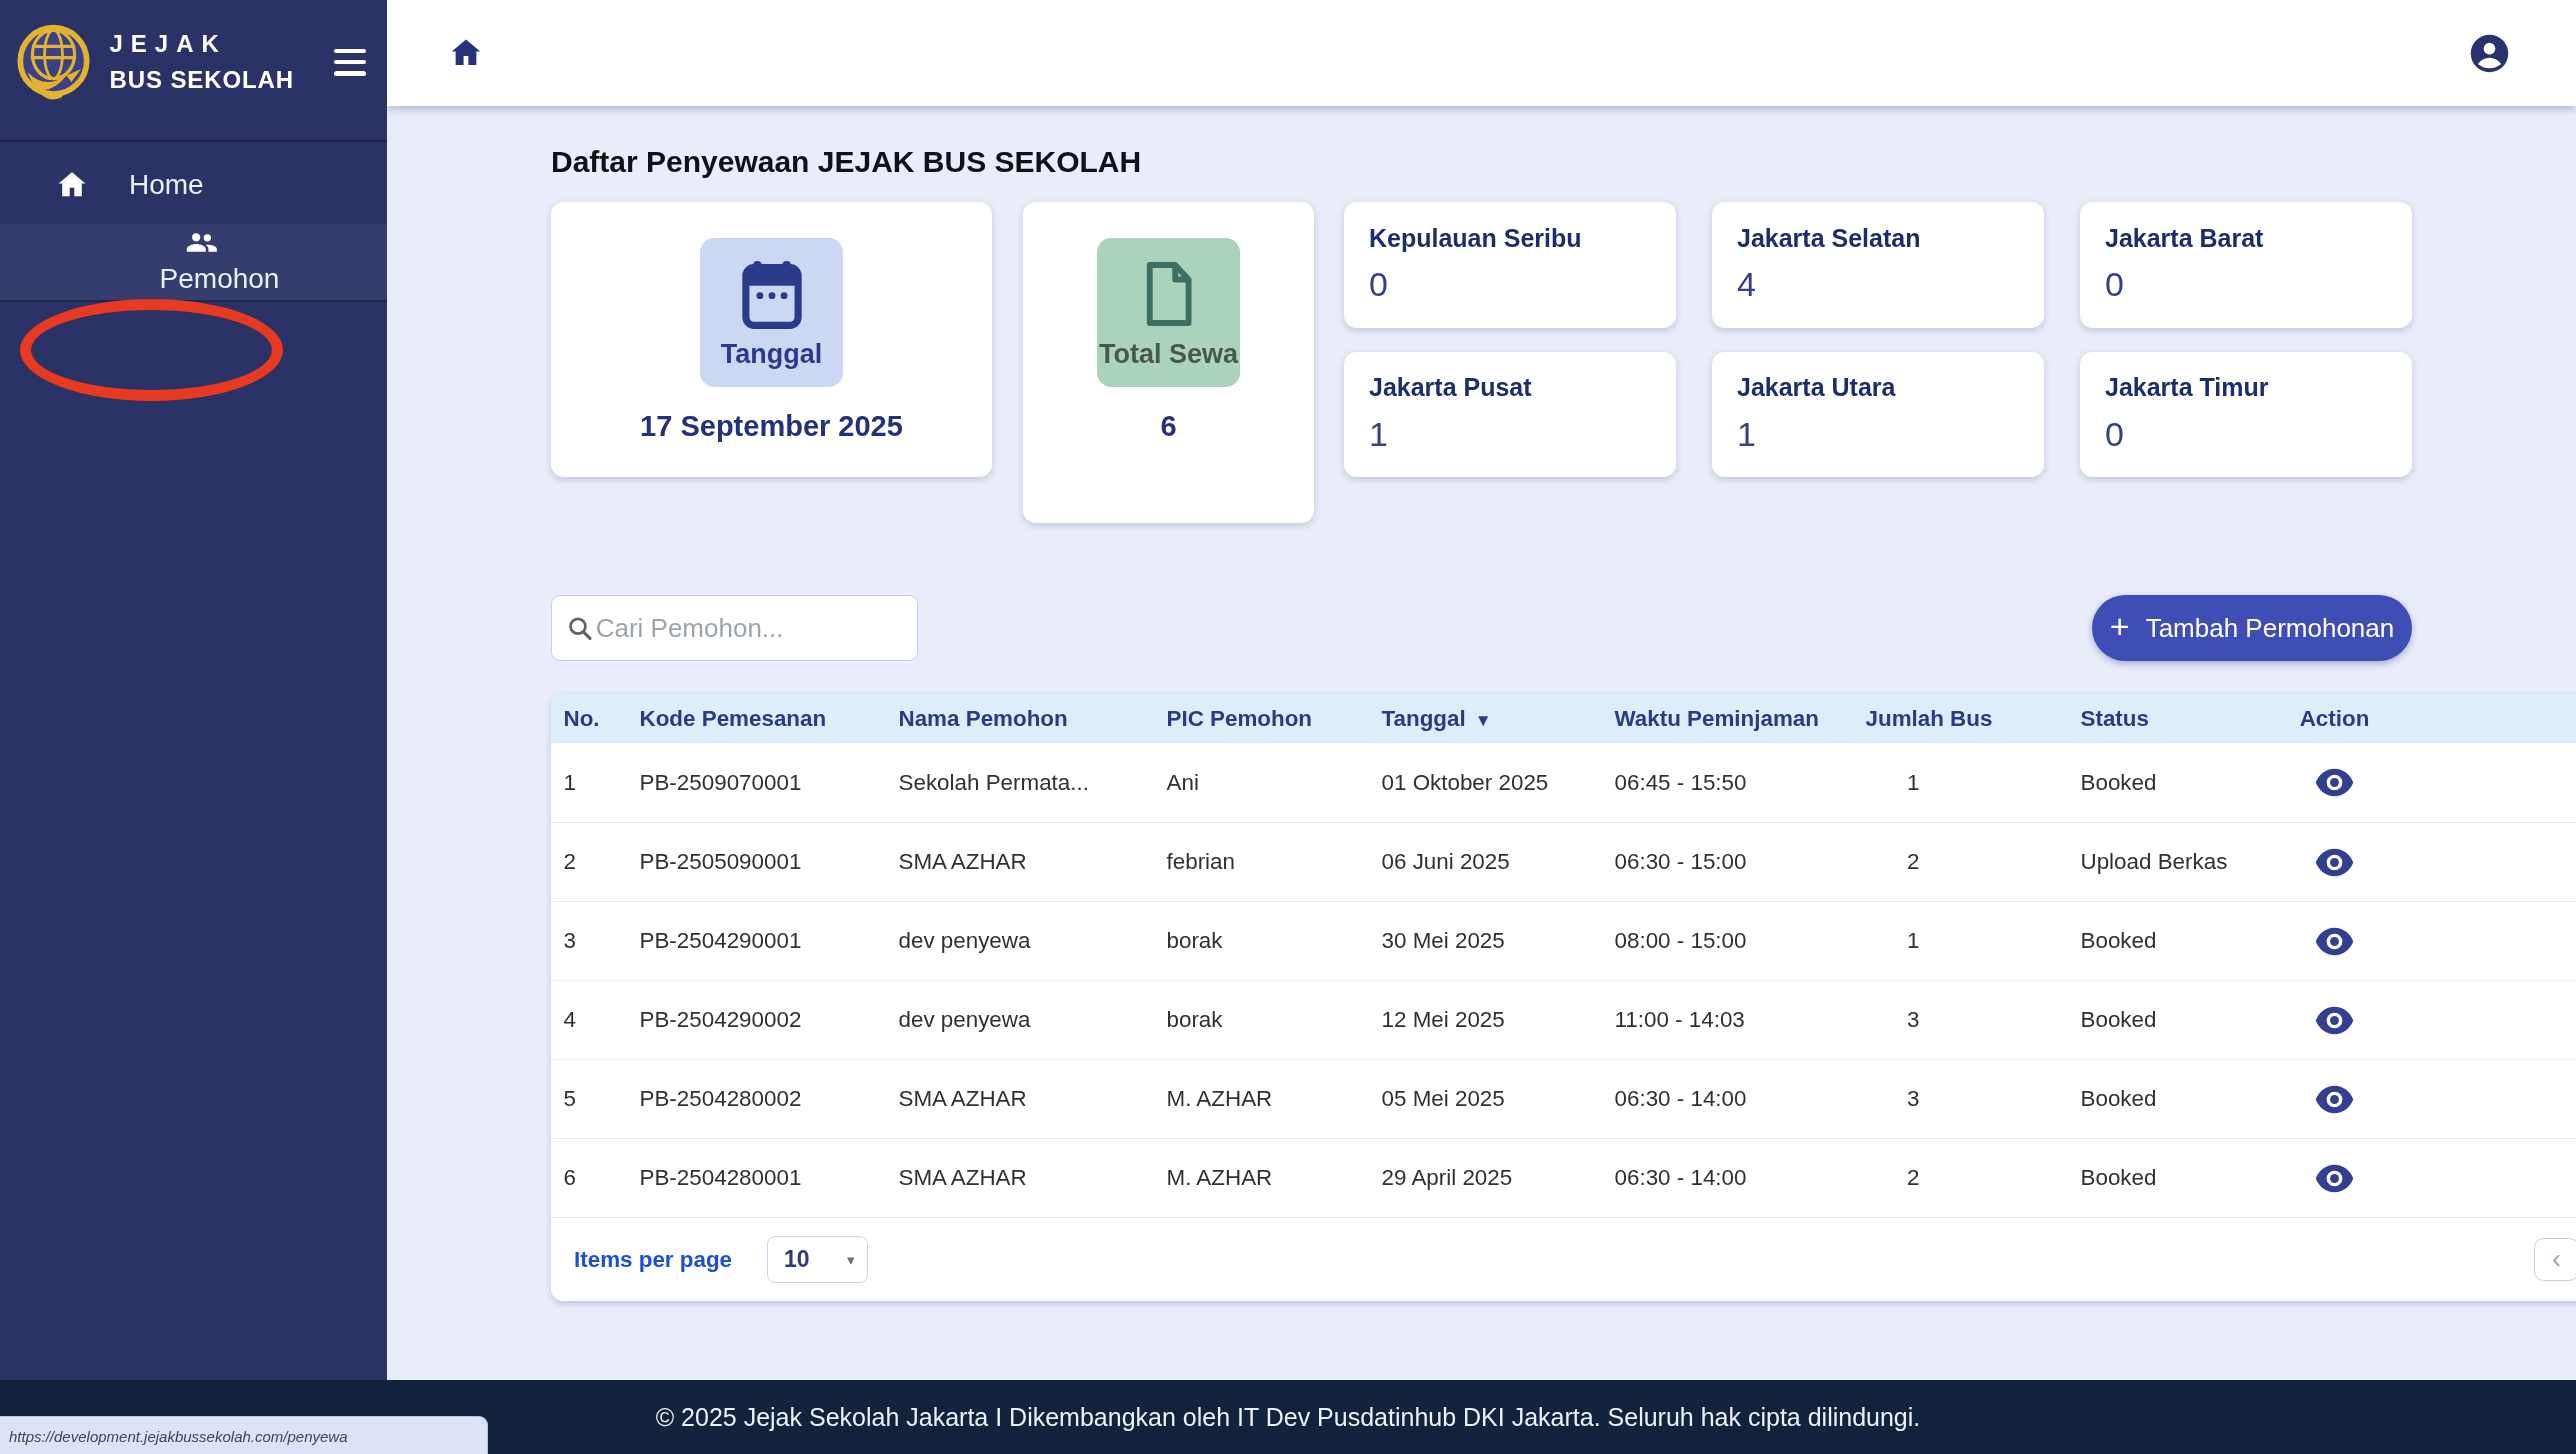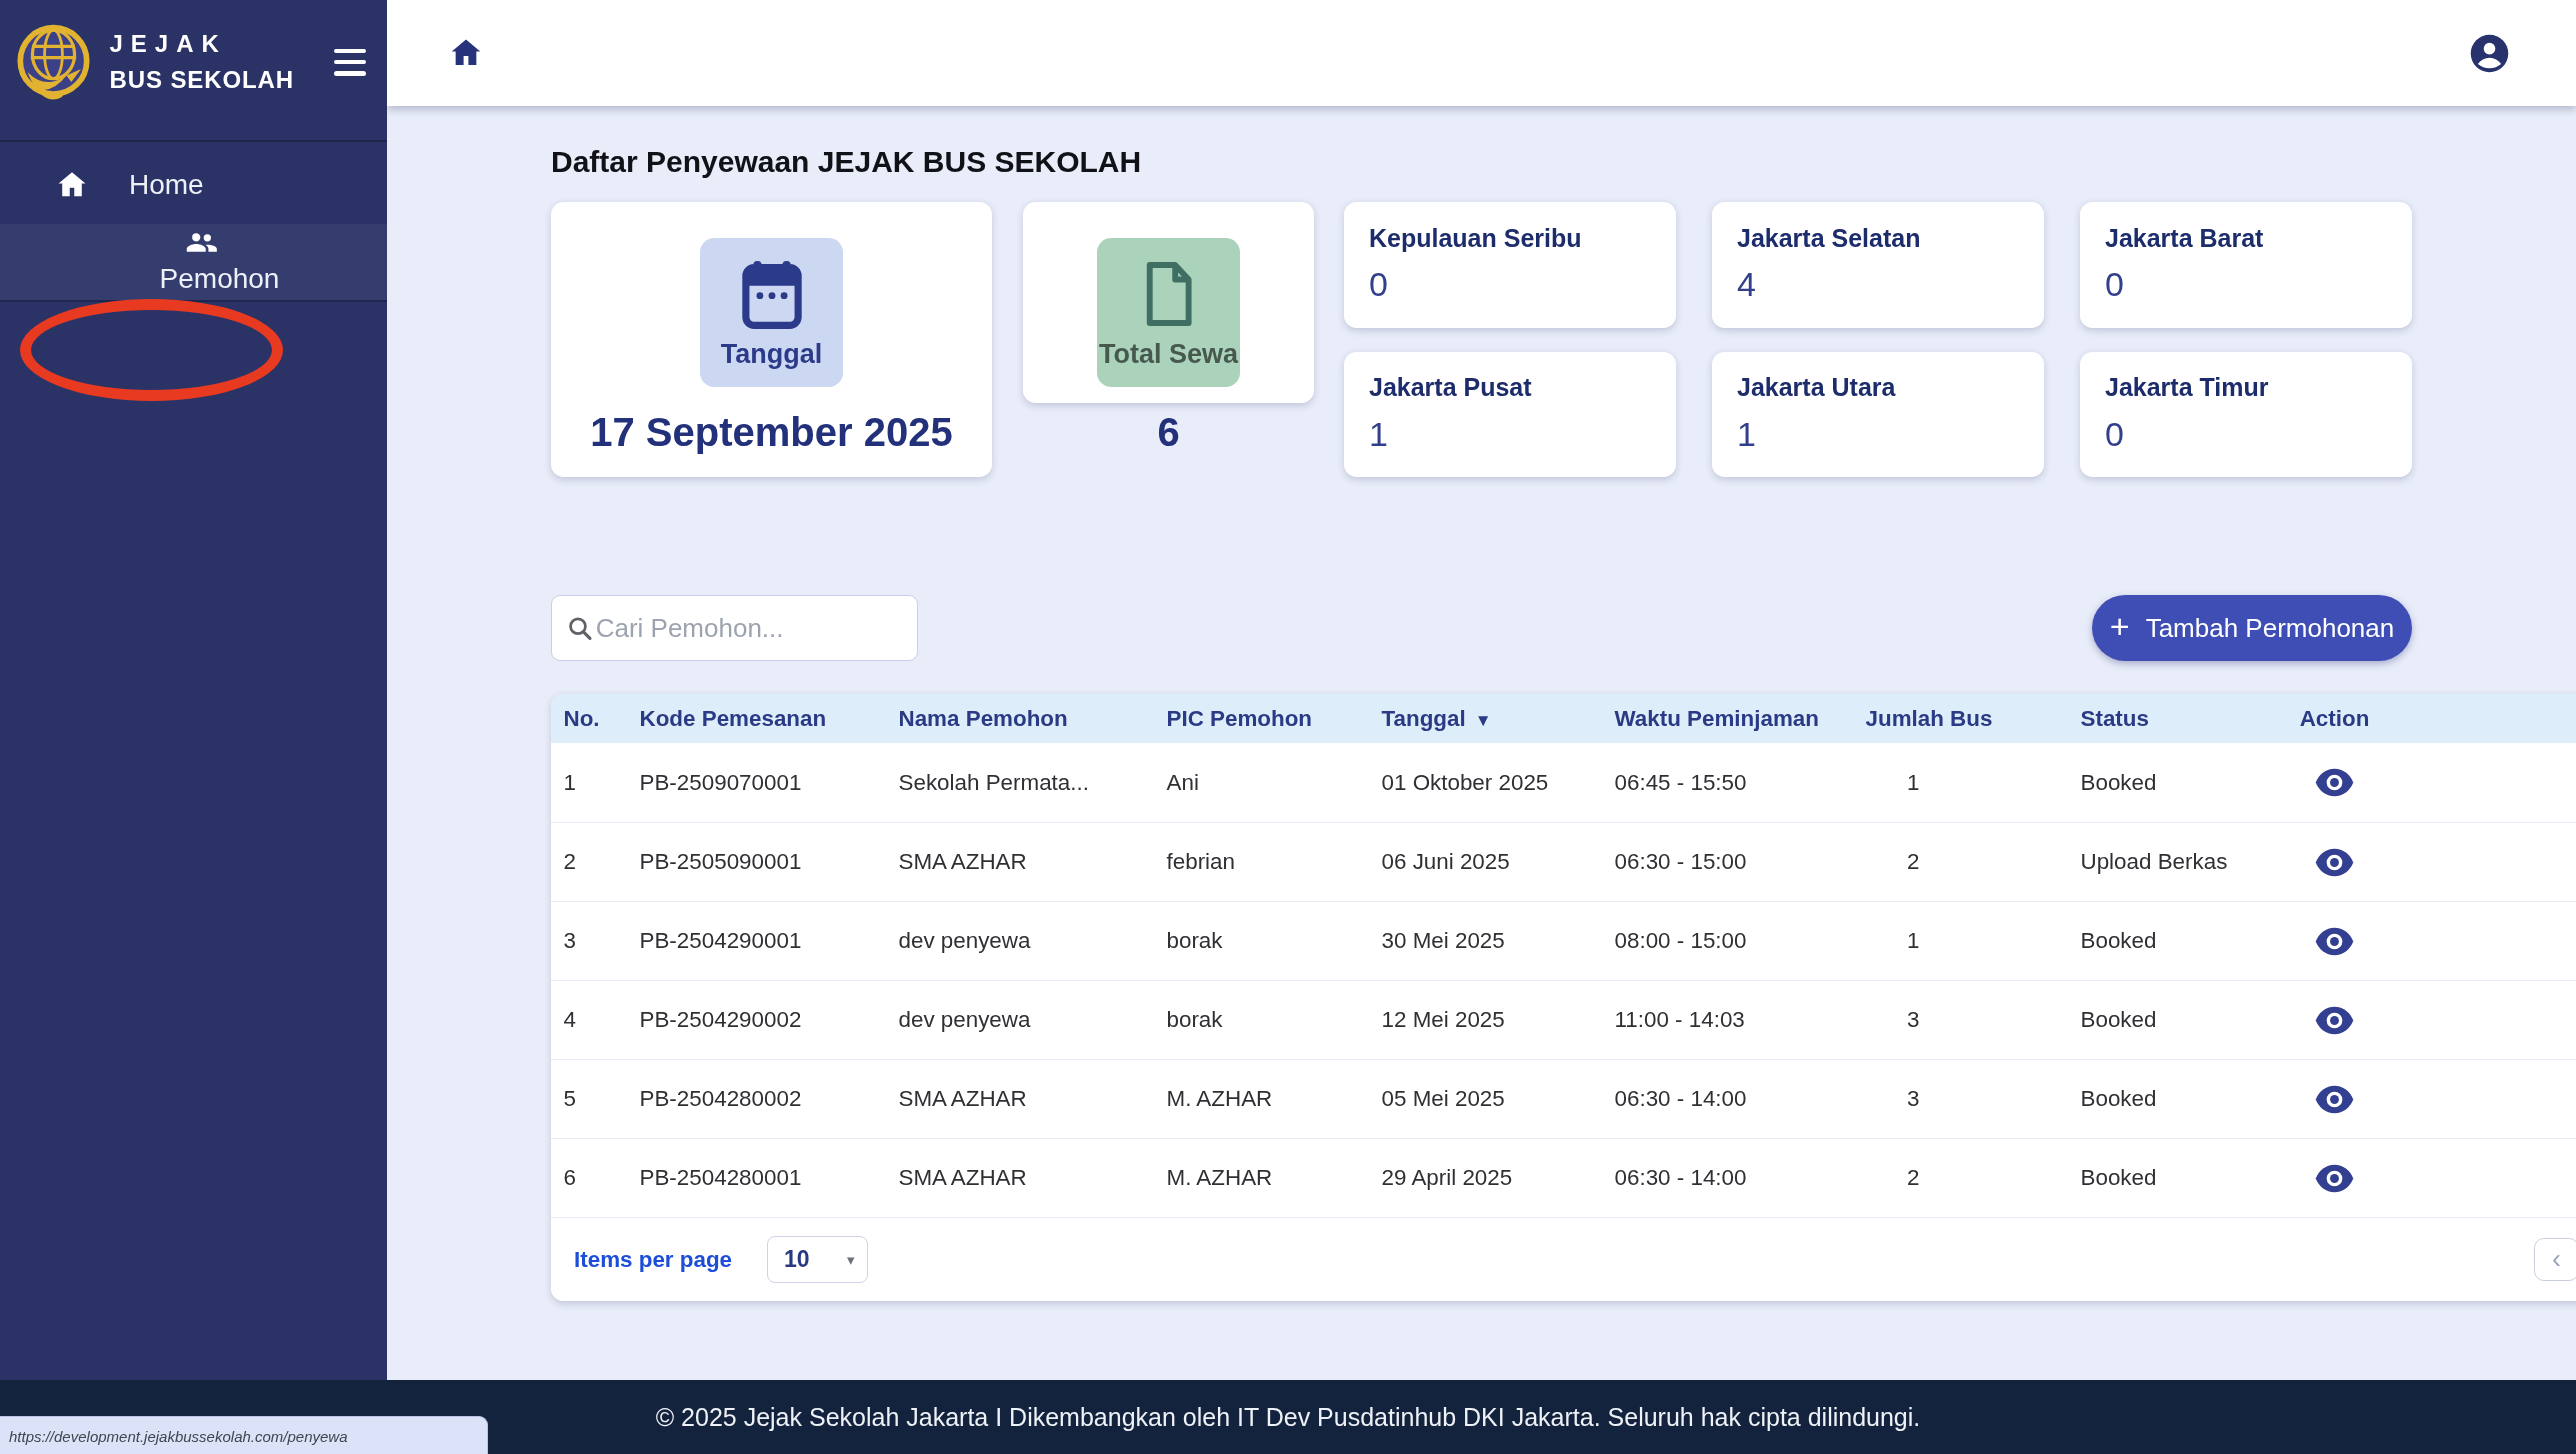--- a/index.html
+++ b/index.html
@@ -29,29 +29,29 @@
     padding:0 64px 0 61px; z-index:4; }
   .topbar .icon-btn { background:none; border:none; cursor:pointer; display:flex; align-items:center; }
 
   
   .content { position:absolute; left:387px; top:106px; width:2189px; height:1274px; background:#e9edf9; }
   .page-title { position:absolute; left:164px; top:39px; font-size:30px; font-weight:bold; color:#101217; }
 
   .card { background:#fff; border-radius:12.5px; box-shadow:0 2.7px 7.2px rgba(60,70,120,0.22); }
 
   .date-card { position:absolute; left:164px; top:96px; width:441px; height:275px; text-align:center; }
-  .total-card { position:absolute; left:636px; top:96px; width:291px; height:201px; text-align:center; }
+  .total-card { position:absolute; left:636px; top:96px; width:291px; height:321px; text-align:center; }
   .iconbox { width:143px; height:149px; border-radius:14.3px; margin:36px auto 0 auto;
     display:flex; flex-direction:column; align-items:center; justify-content:flex-start; padding-top:19.7px; }
   .iconbox.blue { background:#ccd8f1; }
   .iconbox.green { background:#abd3bc; }
   .iconbox .ib-label { font-size:27px; font-weight:bold; margin-top:9px; }
   .iconbox.blue .ib-label { color:#2c3a8a; }
   .iconbox.green .ib-label { color:#47594f; }
-  .big-value { font-size:40px; font-weight:bold; color:#23307a; margin-top:23px; }
+  .big-value { font-size:29px; font-weight:bold; color:#23307a; margin-top:23px; }
 
   .region-grid { position:absolute; left:957px; top:96px; width:1068px; height:275px;
     display:grid; grid-template-columns:repeat(3,1fr); grid-template-rows:1fr 1fr; gap:24px 36px; }
   .region-card { padding:21.5px 25px; }
   .region-name { font-size:25px; font-weight:bold; color:#1d2c6b; }
   .region-value { font-size:34px; color:#323f8c; margin-top:12.5px; }
 
   .search-wrap { position:absolute; left:164px; top:489px; width:367px; height:66px; background:#fff;
     border:1.8px solid #c9cdec; border-radius:9px; display:flex; align-items:center; padding:0 14.3px; }
   .search-wrap input { border:none; outline:none; font-size:26px; color:#333; width:100%;

